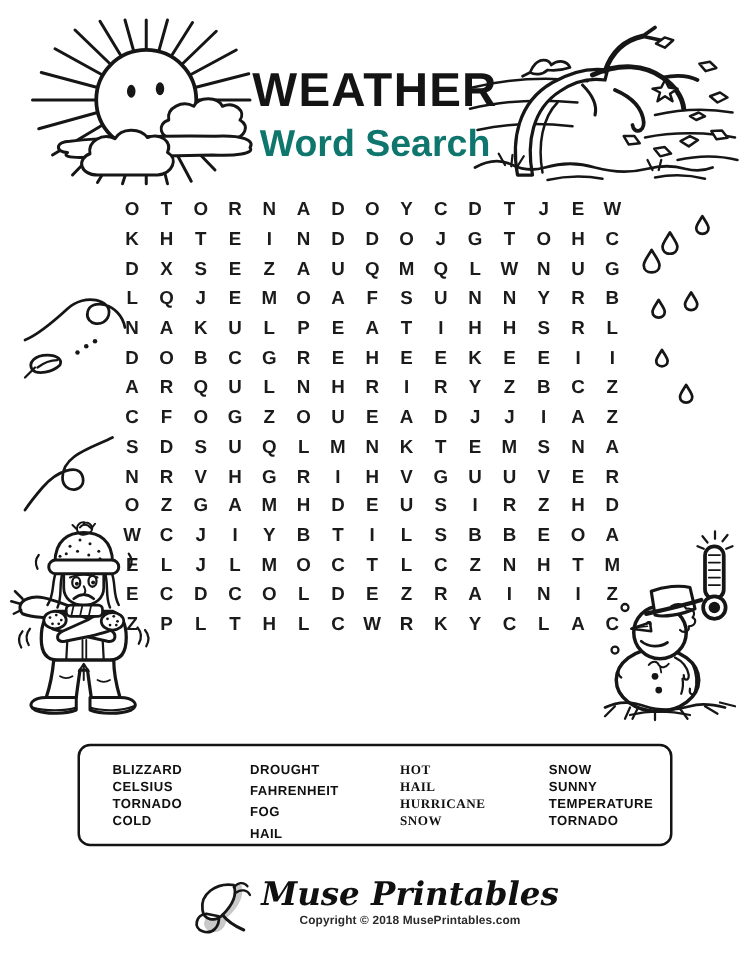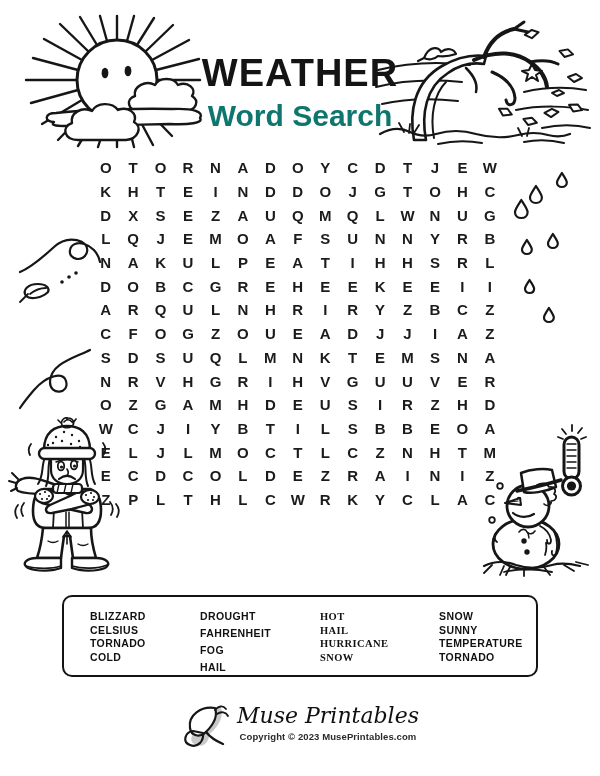--- a/index.html
+++ b/index.html
@@ -27,22 +27,22 @@
           display:flex;padding:13px 0 0 26px;background:#fff;}
   .wl-col{display:flex;flex-direction:column;}
   .wl-col:nth-child(1){width:110px;}
   .wl-col:nth-child(2){width:120px;justify-content:space-between;}
   .wl-col:nth-child(3){width:119px;font-family:Liberation Serif, serif;}
   .wl-word{font-size:10.5px;font-weight:bold;letter-spacing:0.4px;
            line-height:13.6px;color:#111;}
 
   .footer{position:absolute;left:0;right:0;top:700px;display:flex;
           justify-content:center;align-items:flex-start;gap:8px;}
-  .brand{font-family:"DejaVu Serif",serif;font-style:italic;font-weight:normal;
-         font-size:22px;line-height:32px;color:#101010;white-space:nowrap;}
+  .brand{font-family:"DejaVu Serif",serif;font-style:italic;font-weight:bold;
+         font-size:26px;line-height:32px;color:#101010;white-space:nowrap;}
   .copyright{font-size:9.5px;font-weight:bold;color:#2a2a2a;text-align:center;
              letter-spacing:0.1px;margin-top:-1px;}
 </style>
 </head>
 <body>
 
 <div class="page">
 
   <svg class="deco" style="left:20px;top:14px;" width="186" height="138" viewBox="0 0 186 138">
     <path class="ink" stroke-width="2.4" d="M137,66 L180,66 M136,76 L175,87 M132,86 L163,105 M125,94 L152,122 M117,101 L133,131 M107,105 L114,133 M97,106 L97,133 M87,105 L78,133 M77,101 L58,132 M69,94 L38,126 M62,86 L22,110 M58,76 L11,89 M57,66 L6,66 M58,56 L13,44 M62,46 L24,25 M69,38 L40,10 M77,31 L60,3 M87,27 L80,2 M97,26 L97,2 M107,27 L114,2 M117,31 L134,4 M125,38 L153,11 M132,46 L169,26 M136,56 L179,45"></path>
@@ -452,17 +452,17 @@
     <svg width="48" height="46" viewBox="0 0 48 46" style="margin-top:4px;">
       <path fill="#c9c9c9" d="M40,4 C26,2 13,11 15,24 C16,32 25,34 31,28 C38,21 43,12 40,4 Z"></path>
       <path fill="#c9c9c9" d="M18,27 C10,28 7,38 15,41 C23,44 29,37 28,29 Z"></path>
       <path class="ink fw" stroke-width="2.2" d="M34,4 C20,2 7,11 9,24 C10,32 19,34 25,28 C32,21 37,12 34,4 Z"></path>
       <path class="ink" fill="#c9c9c9" stroke-width="2.2" d="M12,27 C4,28 1,38 9,41 C17,44 23,37 22,29 Z"></path>
       <path class="ink" stroke-width="2.4" d="M25,28 C29,33 35,37 42,40"></path>
       <path class="ink" stroke-width="1.8" d="M34,6 C37,2 42,1 45,5 M36,10 C40,7 45,8 47,12"></path>
     </svg>
     <div>
       <div class="brand">Muse Printables</div>
-      <div class="copyright">Copyright © 2023 MusePrintables.com</div>
+      <div class="copyright">Copyright © 2018 MusePrintables.com</div>
     </div>
   </div>
 
 </div>
 
 </body></html>

